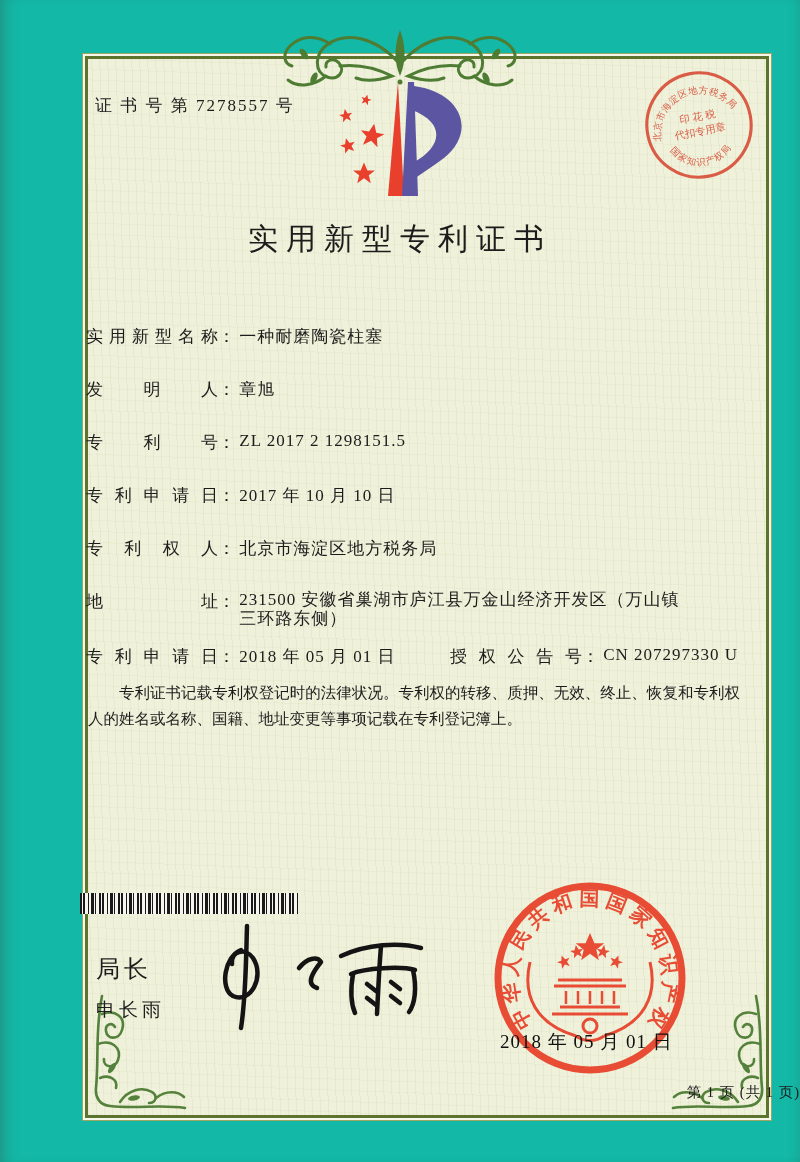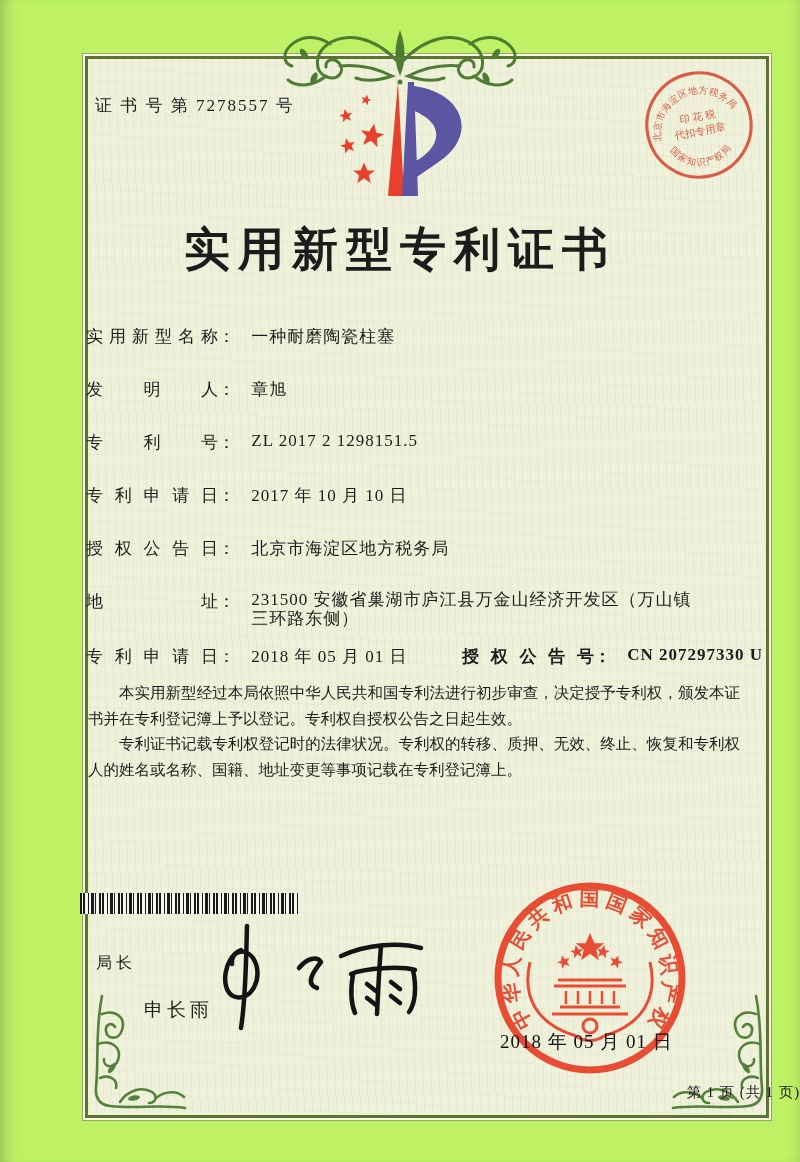--- a/index.html
+++ b/index.html
@@ -1,51 +1,51 @@
 <!DOCTYPE html>
 <html><head>
 <meta charset="utf-8">
 <style>
   html,body { margin:0; padding:0; background:#e9e9e4; }
   .page {
-    position:relative; width:800px; height:1162px; background:#bef264;
+    position:relative; width:800px; height:1162px; background:#14b8a6;
     font-family:"Liberation Serif","DejaVu Serif",serif; color:#1c1c1c; overflow:hidden;
     box-shadow: inset 14px 0 18px -14px rgba(60,60,50,.45), inset -10px 0 14px -12px rgba(60,60,50,.28);
   }
   .abs { position:absolute; }
   .paper {
     position:absolute; left:85px; top:56px; width:684px; height:1062px; box-sizing:border-box;
     background-color:#eff1da;
     background-image:
       repeating-linear-gradient(88deg, rgba(173,184,129,0.13) 0 1px, transparent 1px 8px),
       repeating-linear-gradient(2deg, rgba(190,198,150,0.11) 0 1px, transparent 1px 11px);
     border:3px solid #5c742e;
     box-shadow: 0 0 0 2px #f7f7ee, 0 0 0 3px #9ba75e;
   }
   .cert-no { left:95px; top:94px; font-size:17px; letter-spacing:2px; }
-  .title   { left:0; top:219px; width:100%; text-align:center; font-size:46px; font-weight:bold; letter-spacing:8px; }
+  .title   { left:0; top:219px; width:100%; text-align:center; font-size:30px; font-weight:normal; letter-spacing:8px; }
   .frow  { position:absolute; left:86px; font-size:17px; white-space:nowrap; }
   .flabel { display:inline-block; width:132px; text-align:justify; text-align-last:justify; vertical-align:top; }
   .fcolon { vertical-align:top; }
-  .fvalue { margin-left:12px; vertical-align:top; display:inline-block; letter-spacing:1px; }
+  .fvalue { vertical-align:top; display:inline-block; letter-spacing:1px; }
   .fvalue.wrap { width:452px; line-height:19px; white-space:normal; }
-  .pair2 { position:absolute; left:376px; top:0; white-space:nowrap;font-weight:bold; }
+  .pair2 { position:absolute; left:364px; top:0; white-space:nowrap; }
   .paras { position:absolute; left:88px; top:680px; width:652px; font-size:15.5px; line-height:25.5px; text-align:justify; }
   .paras p { margin:0; text-indent:2em; }
   .barcode {
     left:80px; top:893px; width:218px; height:21px;
     background: repeating-linear-gradient(90deg,
       #1a1a1a 0 2px, #f6f6ee 2px 3px,
       #1a1a1a 3px 5px, #f6f6ee 5px 8px,
       #1a1a1a 8px 9px, #f6f6ee 9px 11px,
       #1a1a1a 11px 14px, #f6f6ee 14px 15px,
       #1a1a1a 15px 16px, #f6f6ee 16px 19px);
   }
-  .officer-title { left:96px; top:953px; font-size:16px; font-family:"Liberation Sans","DejaVu Sans",sans-serif; letter-spacing:4px; }
-  .officer-name  { left:96px; top:997px; font-size:19px; font-family:"Liberation Sans","DejaVu Sans",sans-serif; letter-spacing:4px;margin-left:48px; }
+  .officer-title { left:96px; top:953px; font-size:24px; font-family:"Liberation Sans","DejaVu Sans",sans-serif; letter-spacing:4px; }
+  .officer-name  { left:96px; top:997px; font-size:19px; font-family:"Liberation Sans","DejaVu Sans",sans-serif; letter-spacing:4px; }
   .sig   { left:195px; top:916px; }
   .seal  { left:488px; top:876px; }
   .seal-date { left:500px; top:1029px; font-size:19px; letter-spacing:1px; font-weight:500; color:#101010; }
   .footer { left:0; top:1083px; width:100%; text-align:right; font-size:14.5px; letter-spacing:1px; }
   .stamp { left:640px; top:66px; transform:rotate(-11deg); }
   .ornament  { left:270px; top:16px; }
   .corner-bl { left:90px;  top:994px; }
   .corner-br { left:668px; top:994px; transform:scaleX(-1); }
   .logo { left:336px; top:78px; }
   svg text { font-family:"Liberation Serif","DejaVu Serif",serif; }
@@ -140,38 +140,37 @@
   </div>
   <div class="frow" style="top:431px">
     <span class="flabel">专利号</span><span class="fcolon">：</span>
     <span class="fvalue">ZL 2017 2 1298151.5</span>
   </div>
   <div class="frow" style="top:484px">
     <span class="flabel">专利申请日</span><span class="fcolon">：</span>
     <span class="fvalue">2017 年 10 月 10 日</span>
   </div>
   <div class="frow" style="top:537px">
-    <span class="flabel">授权公告日</span><span class="fcolon">：</span>
+    <span class="flabel">专利权人</span><span class="fcolon">：</span>
     <span class="fvalue">北京市海淀区地方税务局</span>
   </div>
   <div class="frow" style="top:590px">
     <span class="flabel">地址</span><span class="fcolon">：</span>
     <span class="fvalue wrap">231500 安徽省巢湖市庐江县万金山经济开发区（万山镇三环路东侧）</span>
   </div>
   <div class="frow" style="top:645px">
     <span class="flabel">专利申请日</span><span class="fcolon">：</span>
     <span class="fvalue">2018 年 05 月 01 日</span>
     <span class="pair2">
       <span class="flabel">授权公告号</span><span class="fcolon">：</span>
       <span class="fvalue">CN 207297330 U</span>
     </span>
   </div>
 
   <div class="paras">
-    <p>本实用新型经过本局依照中华人民共和国专利法进行初步审查，决定授予专利权，颁发本证书并在专利登记簿上予以登记。专利权自授权公告之日起生效。</p>
     <p>专利证书记载专利权登记时的法律状况。专利权的转移、质押、无效、终止、恢复和专利权人的姓名或名称、国籍、地址变更等事项记载在专利登记簿上。</p>
   </div>
 
   <div class="abs barcode"></div>
 
   <div class="abs officer-title">局长</div>
   <div class="abs officer-name">申长雨</div>
 
   <svg class="abs sig" width="240" height="115" viewBox="0 0 240 115">
     <g stroke="#141414" fill="none" stroke-width="4.5" stroke-linecap="round" stroke-linejoin="round">

